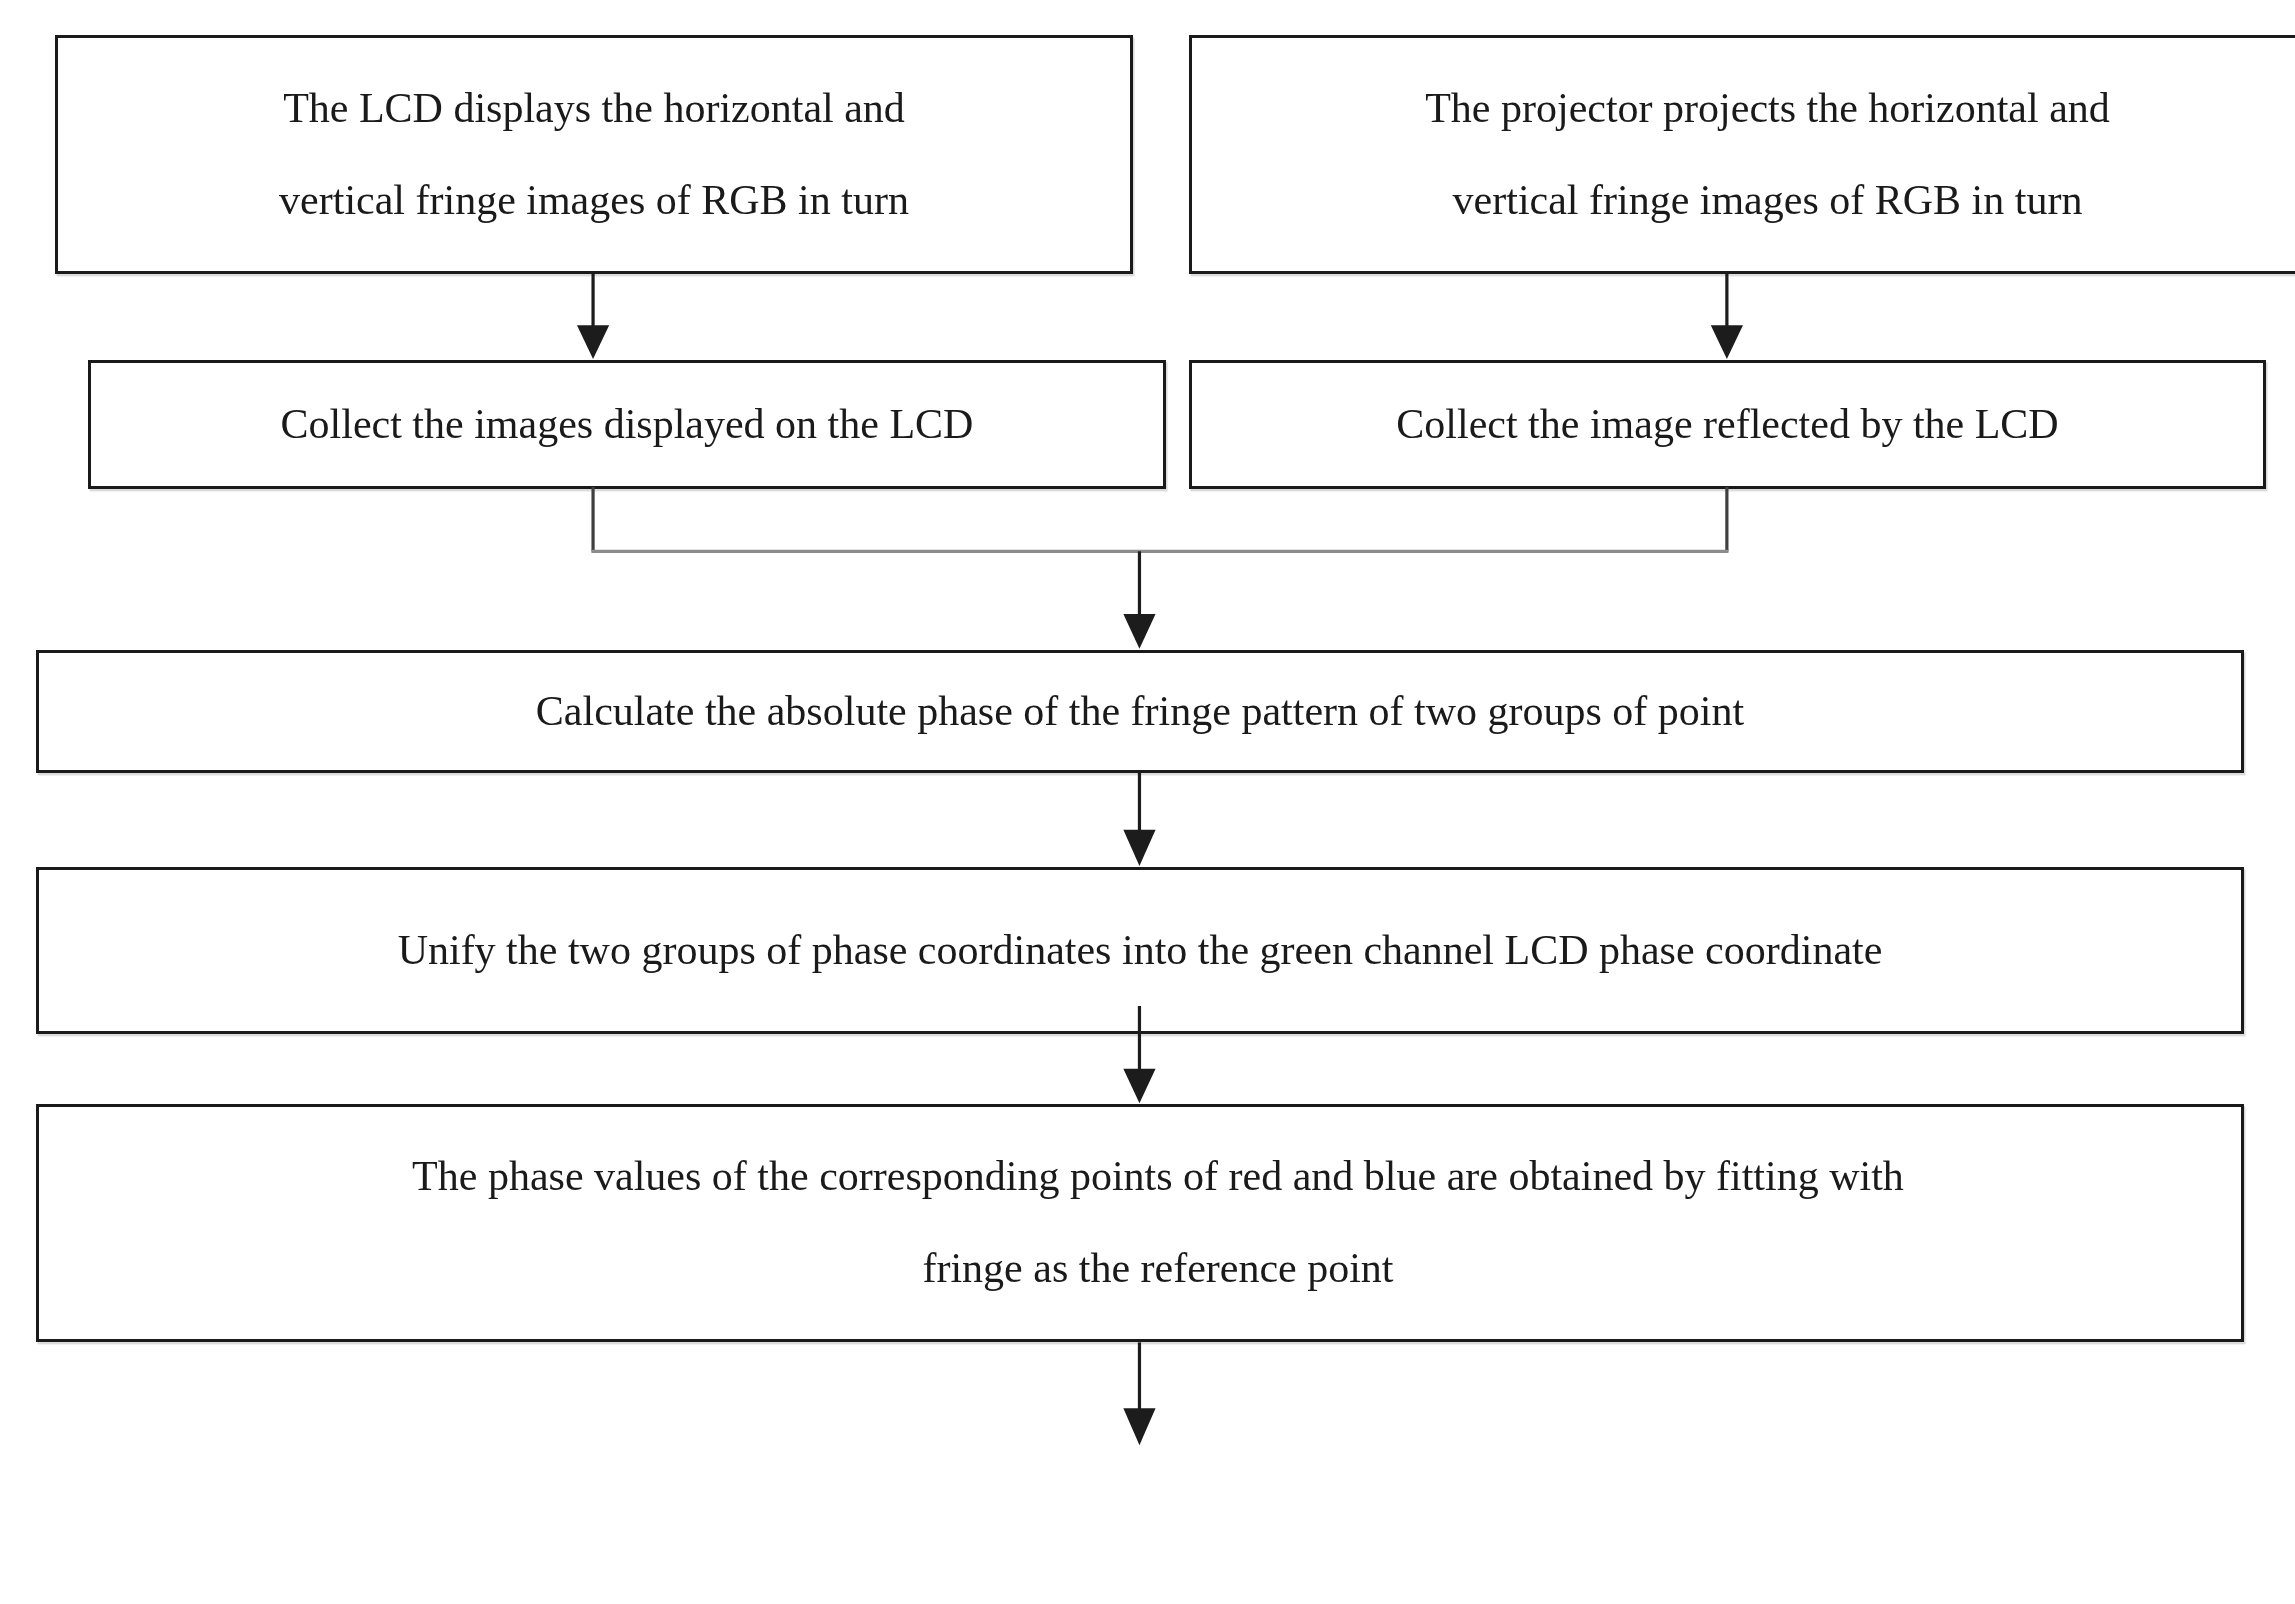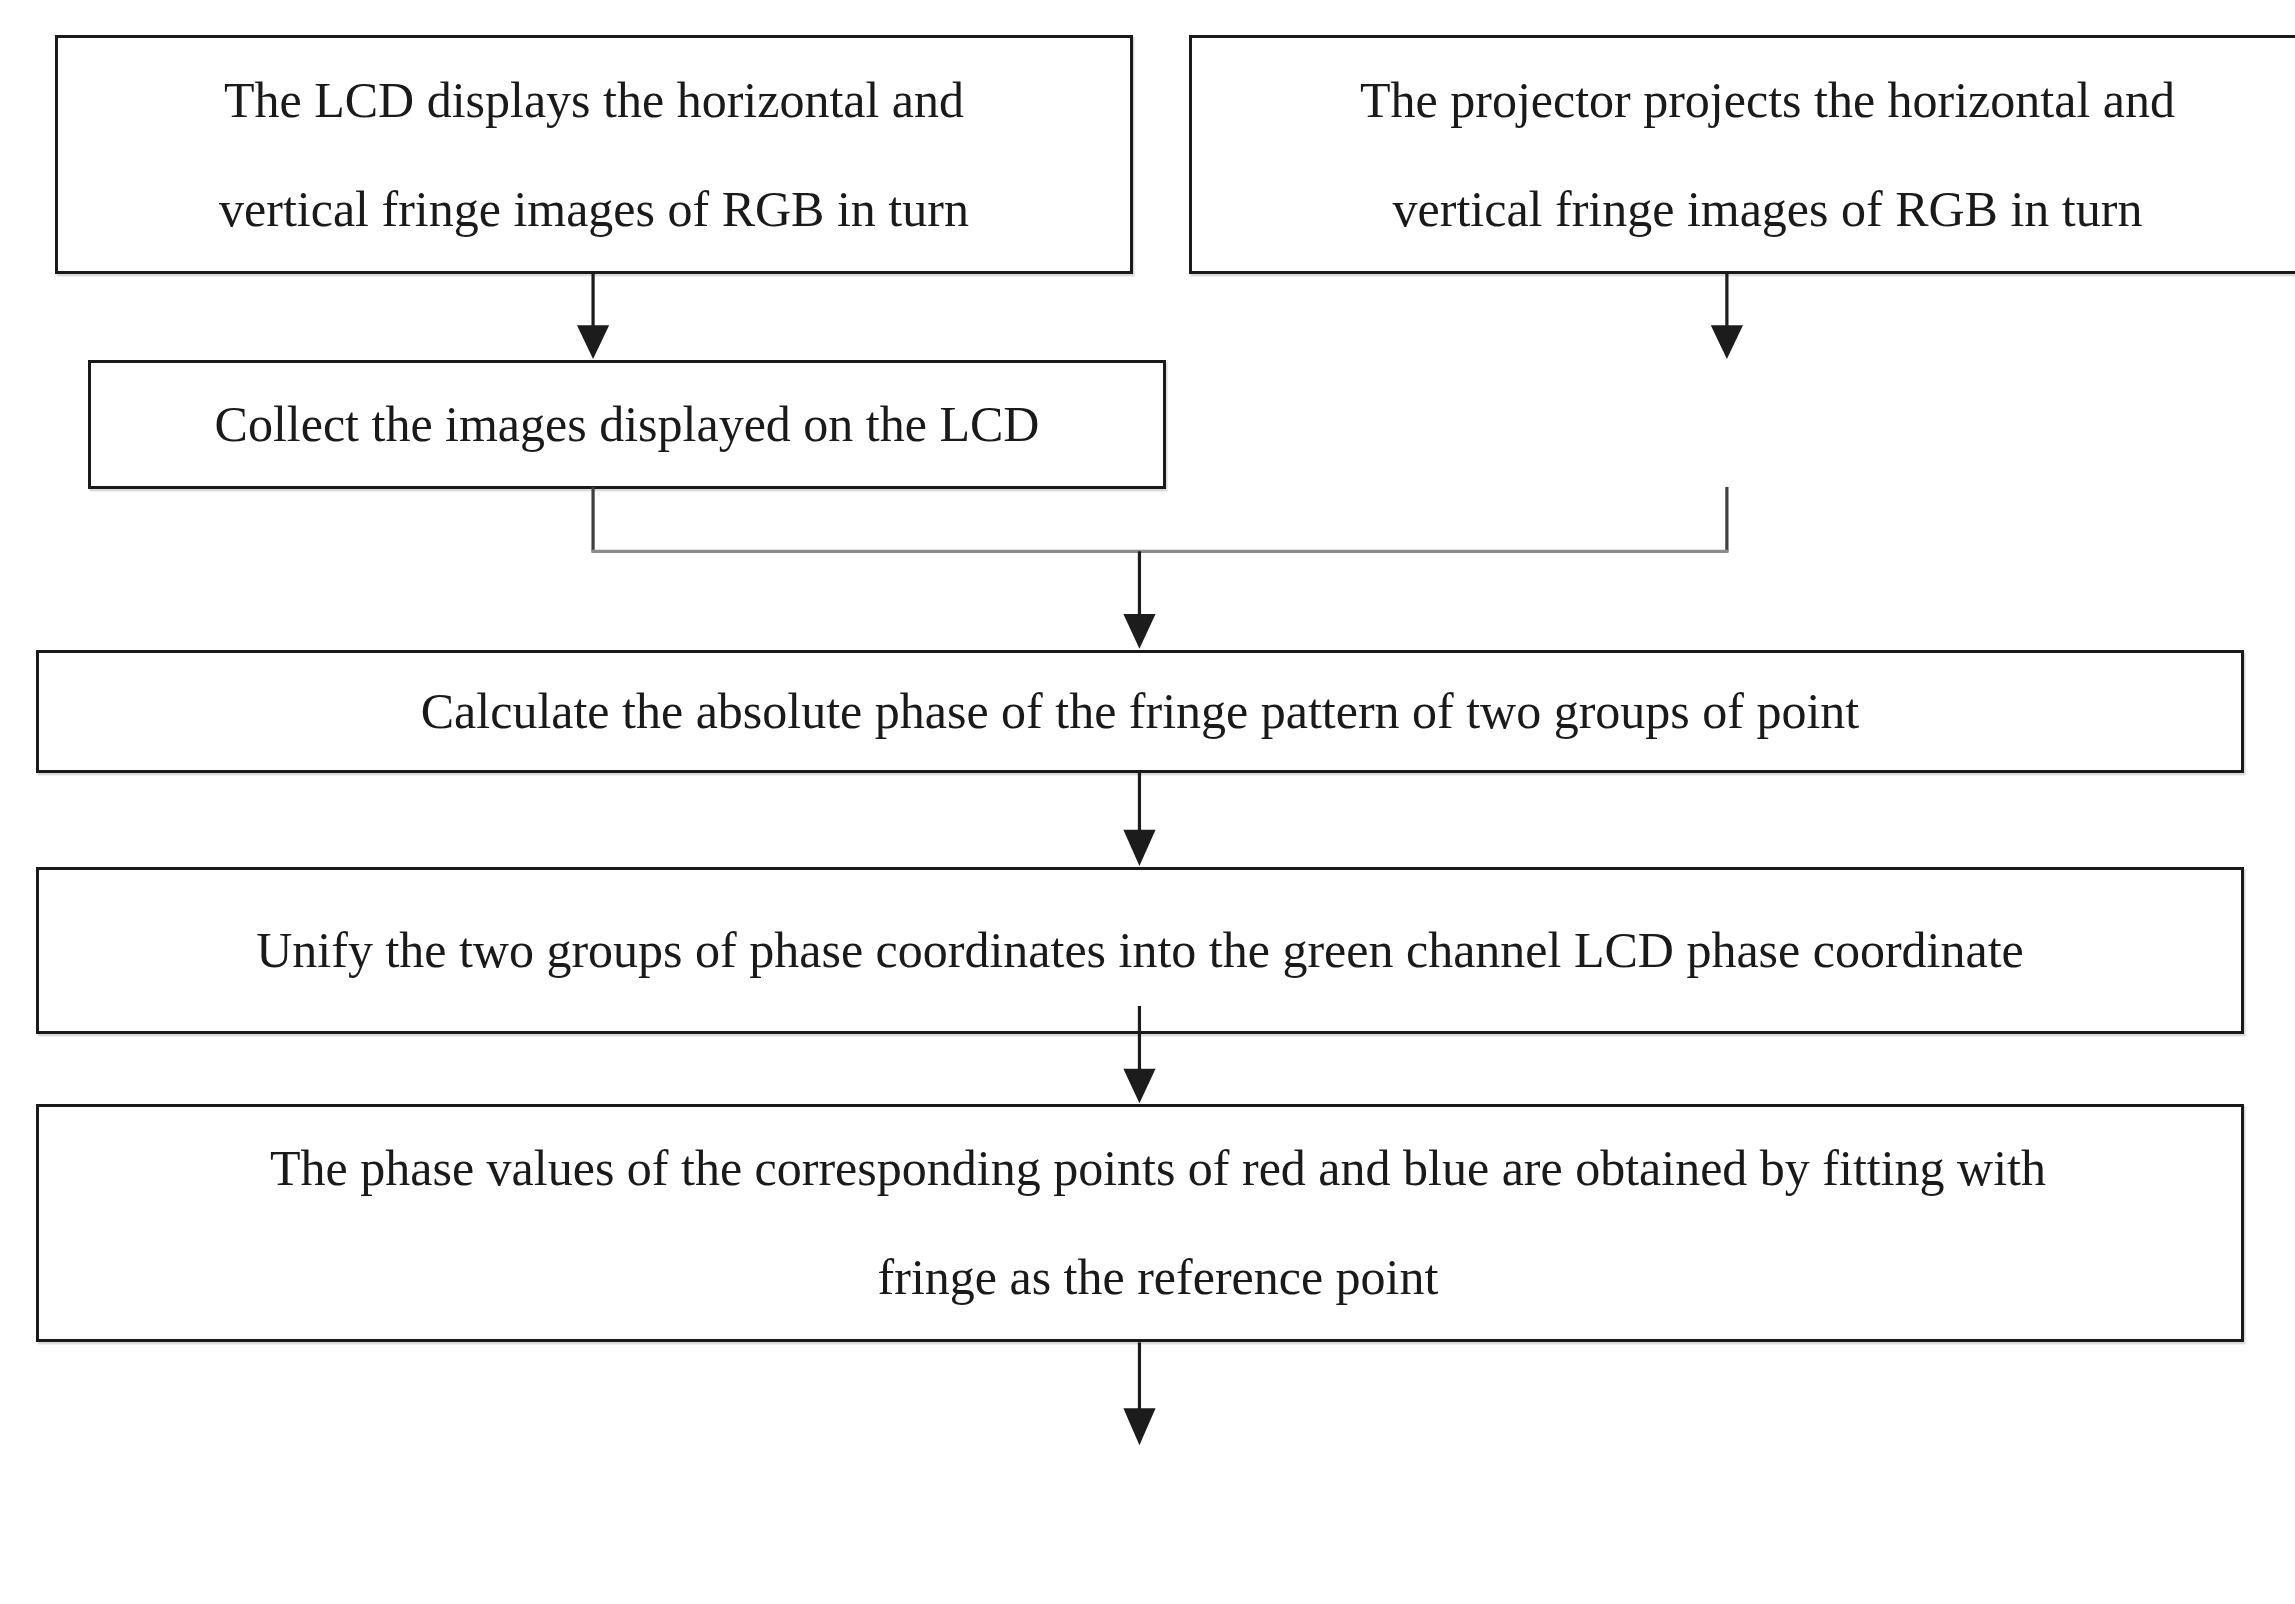--- a/index.html
+++ b/index.html
@@ -15,21 +15,21 @@
     position: absolute;
     box-sizing: border-box;
     border: 3.2px solid var(--box-border, #1a1a1a);
     background: var(--box-background, #ffffff);
     display: flex;
     flex-direction: column;
     align-items: center;
     justify-content: center;
     text-align: left;
     color: var(--text, #1a1a1a);
-    font-size: 50px;
+    font-size: 42px;
     box-shadow: 1.6px 2.4px 0 rgba(0,0,0,0.14);
   }
   .node .line {
     white-space: nowrap;
     line-height: 2.18;
   }
   svg.connector-layer {
     position: absolute;
     left: 0; top: 0;
     pointer-events: none;
@@ -51,20 +51,23 @@
 
   <div class="node" style="left:1189px; top:35px; width:1157px; height:239px;">
     <div class="line">The projector projects the horizontal and</div>
     <div class="line">vertical fringe images of RGB in turn</div>
   </div>
 
   <div class="node" style="left:55px; top:360px; width:1078px; height:129px;margin-left:33px;">
     <div class="line">Collect the images displayed on the LCD</div>
   </div>
 
+  <div class="node" style="left:1189px; top:360px; width:1077px; height:129px;">
+    <div class="line">Collect the image reflected by the LCD</div>
+  </div>
 
   <div class="node" style="left:36px; top:650px; width:2208px; height:123px;">
     <div class="line">Calculate the absolute phase of the fringe pattern of two groups of point</div>
   </div>
 
   <div class="node" style="left:36px; top:867px; width:2208px; height:167px;">
     <div class="line">Unify the two groups of phase coordinates into the green channel LCD phase coordinate</div>
   </div>
 
   <div class="node" style="left:36px; top:1104px; width:2208px; height:238px;padding-left:36px;">

